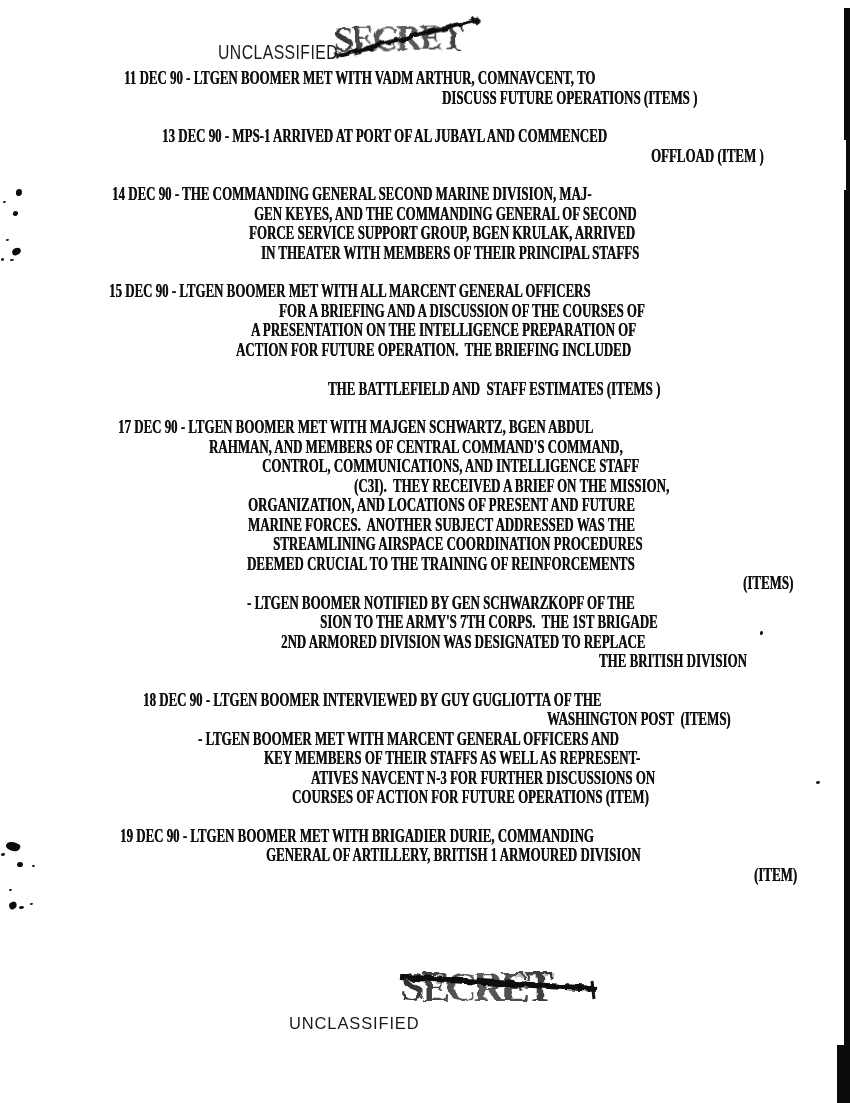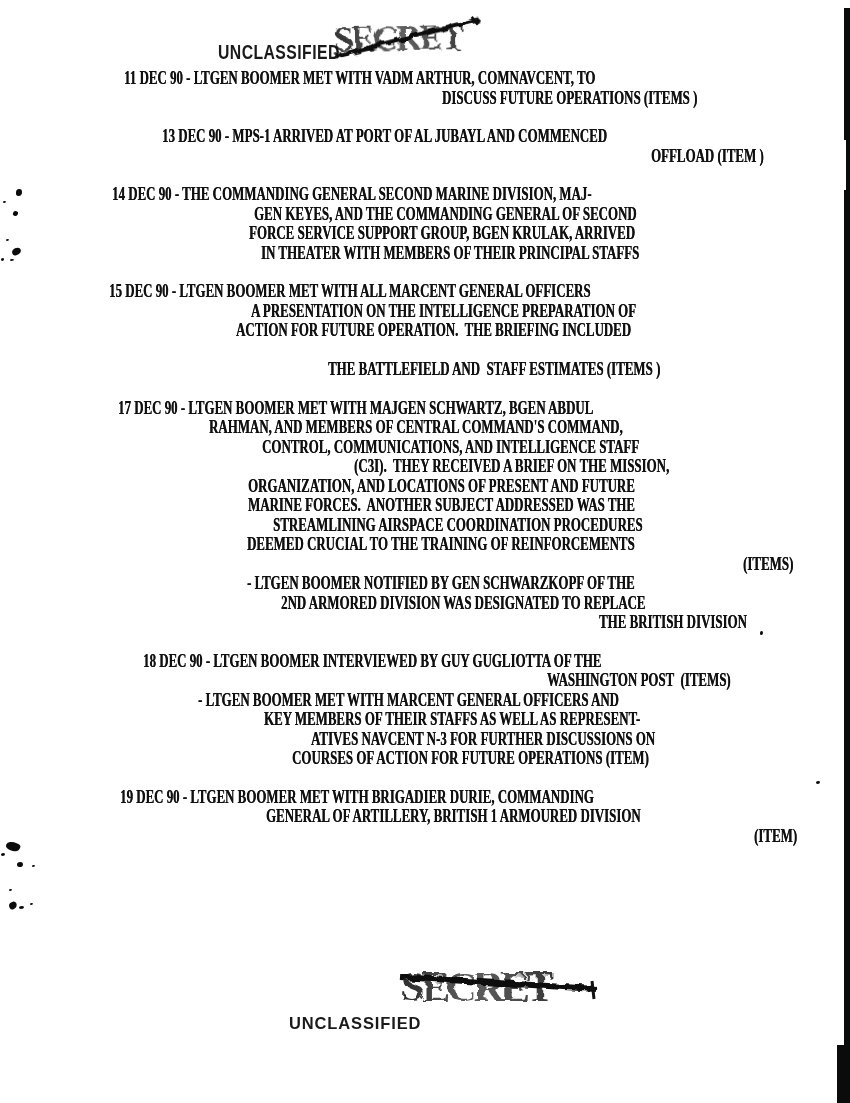--- a/index.html
+++ b/index.html
@@ -4,21 +4,21 @@
 <style>
   html,body { margin:0; padding:0; background:#ffffff; }
   .sheet {
     position:relative; width:850px; height:1103px; background:#ffffff;
     overflow:hidden; color:#0d0d0d;
     font-family:"Liberation Serif","DejaVu Serif",serif;
   }
   
   .unclass {
     position:absolute; font-family:"Liberation Sans","DejaVu Sans",sans-serif;
-    font-weight:bold; color:#1a1a1a; white-space:pre;
+    font-weight:normal; color:#1a1a1a; white-space:pre;
   }
   .unclass > span { display:inline-block; transform-origin:0 50%; white-space:pre; }
   .unclass-top { left:195px; top:16px; font-size:21px; }
   .unclass-top > span { transform:scaleX(0.75); letter-spacing:0.6px; }
   .unclass-bottom { left:270px; top:994px; font-size:17px; }
   .unclass-bottom > span { transform:scaleX(0.97); letter-spacing:0.9px; }
   
   .doc { position:absolute; left:97px; top:56px; width:720px; }
   .entry { margin:12px 0 19px 0;text-align:right; }
   .ln {
@@ -86,37 +86,39 @@
 
     <div class="entry">
       <div class="ln"><span>14 DEC 90 - THE COMMANDING GENERAL SECOND MARINE DIVISION, MAJ-</span></div>
       <div class="ln i1"><span>GEN KEYES, AND THE COMMANDING GENERAL OF SECOND</span></div>
       <div class="ln i1"><span>FORCE SERVICE SUPPORT GROUP, BGEN KRULAK, ARRIVED</span></div>
       <div class="ln i1"><span>IN THEATER WITH MEMBERS OF THEIR PRINCIPAL STAFFS</span></div>
     </div>
 
     <div class="entry">
       <div class="ln"><span>15 DEC 90 - LTGEN BOOMER MET WITH ALL MARCENT GENERAL OFFICERS</span></div>
+      <div class="ln i1"><span>FOR A BRIEFING AND A DISCUSSION OF THE COURSES OF</span></div>
       <div class="ln i1"><span>A PRESENTATION ON THE INTELLIGENCE PREPARATION OF</span></div>
       <div class="ln i1"><span>ACTION FOR FUTURE OPERATION.  THE BRIEFING INCLUDED</span></div>
       <div class="ln i1"><span></span></div>
       <div class="ln i1"><span>THE BATTLEFIELD AND  STAFF ESTIMATES (ITEMS )</span></div>
     </div>
 
     <div class="entry">
       <div class="ln"><span>17 DEC 90 - LTGEN BOOMER MET WITH MAJGEN SCHWARTZ, BGEN ABDUL</span></div>
       <div class="ln i1"><span>RAHMAN, AND MEMBERS OF CENTRAL COMMAND'S COMMAND,</span></div>
       <div class="ln i1"><span>CONTROL, COMMUNICATIONS, AND INTELLIGENCE STAFF</span></div>
       <div class="ln i1"><span>(C3I).  THEY RECEIVED A BRIEF ON THE MISSION,</span></div>
       <div class="ln i1"><span>ORGANIZATION, AND LOCATIONS OF PRESENT AND FUTURE</span></div>
       <div class="ln i1"><span>MARINE FORCES.  ANOTHER SUBJECT ADDRESSED WAS THE</span></div>
       <div class="ln i1"><span>STREAMLINING AIRSPACE COORDINATION PROCEDURES</span></div>
       <div class="ln i1"><span>DEEMED CRUCIAL TO THE TRAINING OF REINFORCEMENTS</span></div>
       <div class="ln i1"><span>(ITEMS)</span></div>
       <div class="ln i2"><span>- LTGEN BOOMER NOTIFIED BY GEN SCHWARZKOPF OF THE</span></div>
+      <div class="ln i3"><span>SION TO THE ARMY'S 7TH CORPS.  THE 1ST BRIGADE</span></div>
       <div class="ln i3"><span>2ND ARMORED DIVISION WAS DESIGNATED TO REPLACE</span></div>
       <div class="ln i3"><span>THE BRITISH DIVISION</span></div>
     </div>
 
     <div class="entry">
       <div class="ln"><span>18 DEC 90 - LTGEN BOOMER INTERVIEWED BY GUY GUGLIOTTA OF THE</span></div>
       <div class="ln i1"><span>WASHINGTON POST  (ITEMS)</span></div>
       <div class="ln i2"><span>- LTGEN BOOMER MET WITH MARCENT GENERAL OFFICERS AND</span></div>
       <div class="ln i3"><span>KEY MEMBERS OF THEIR STAFFS AS WELL AS REPRESENT-</span></div>
       <div class="ln i3"><span>ATIVES NAVCENT N-3 FOR FURTHER DISCUSSIONS ON</span></div>

